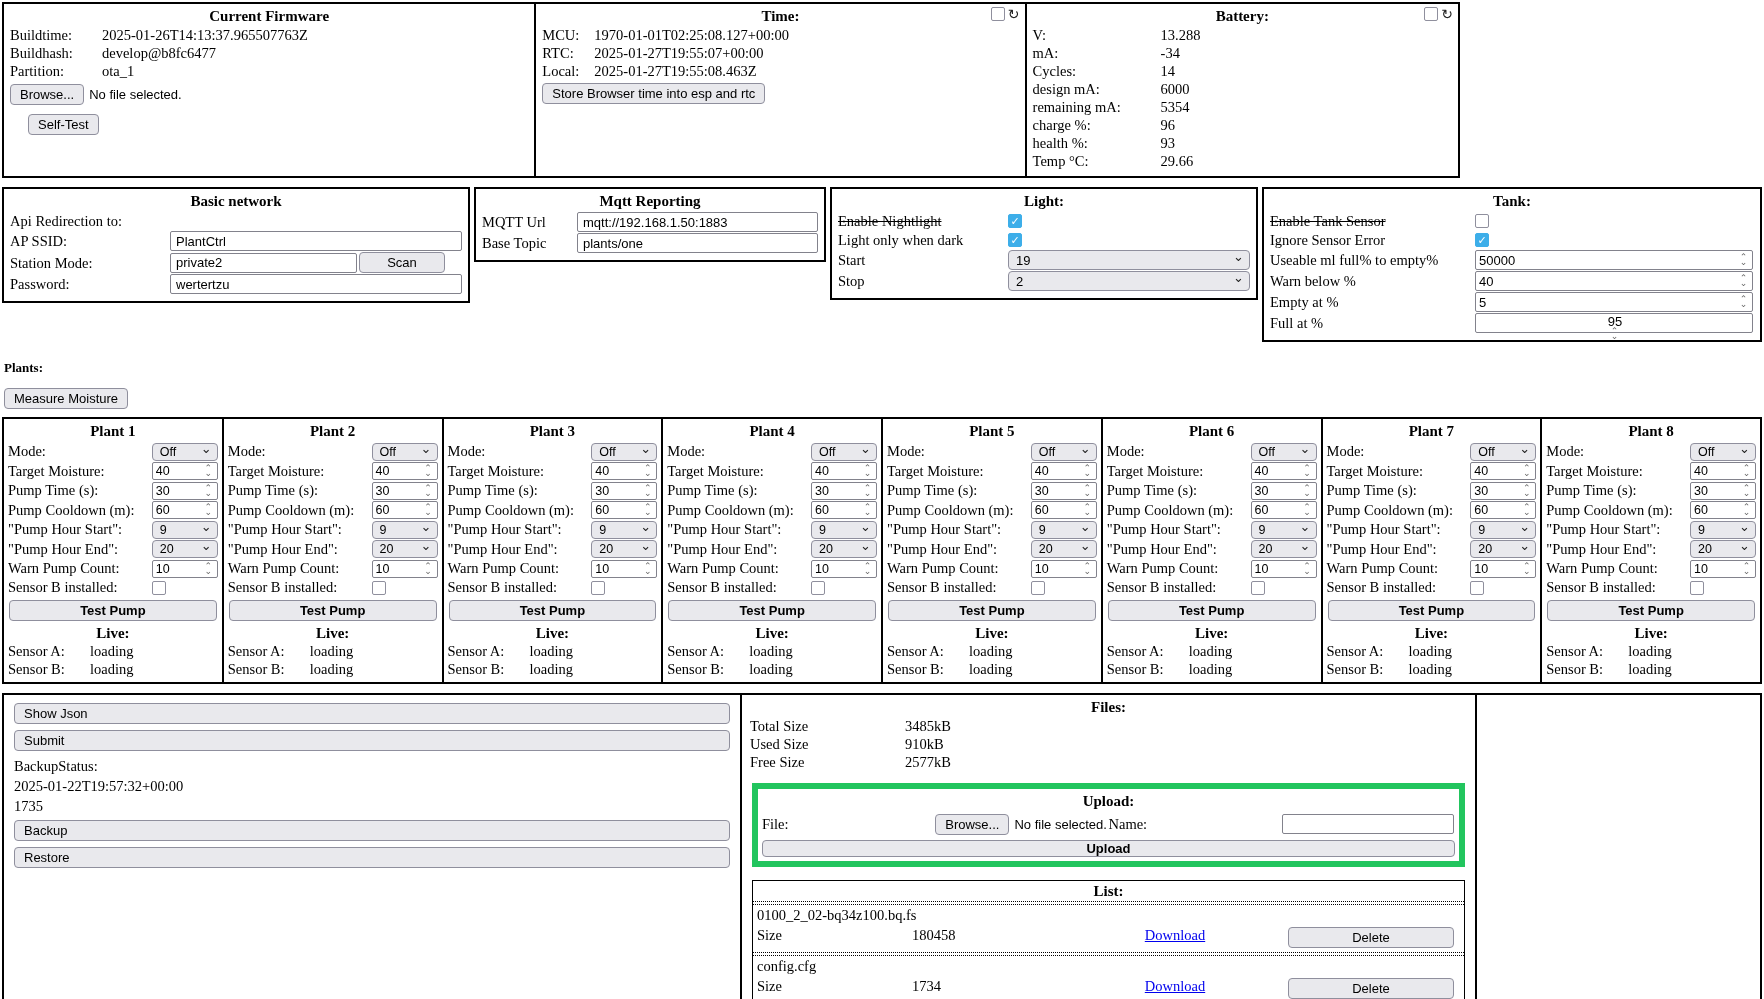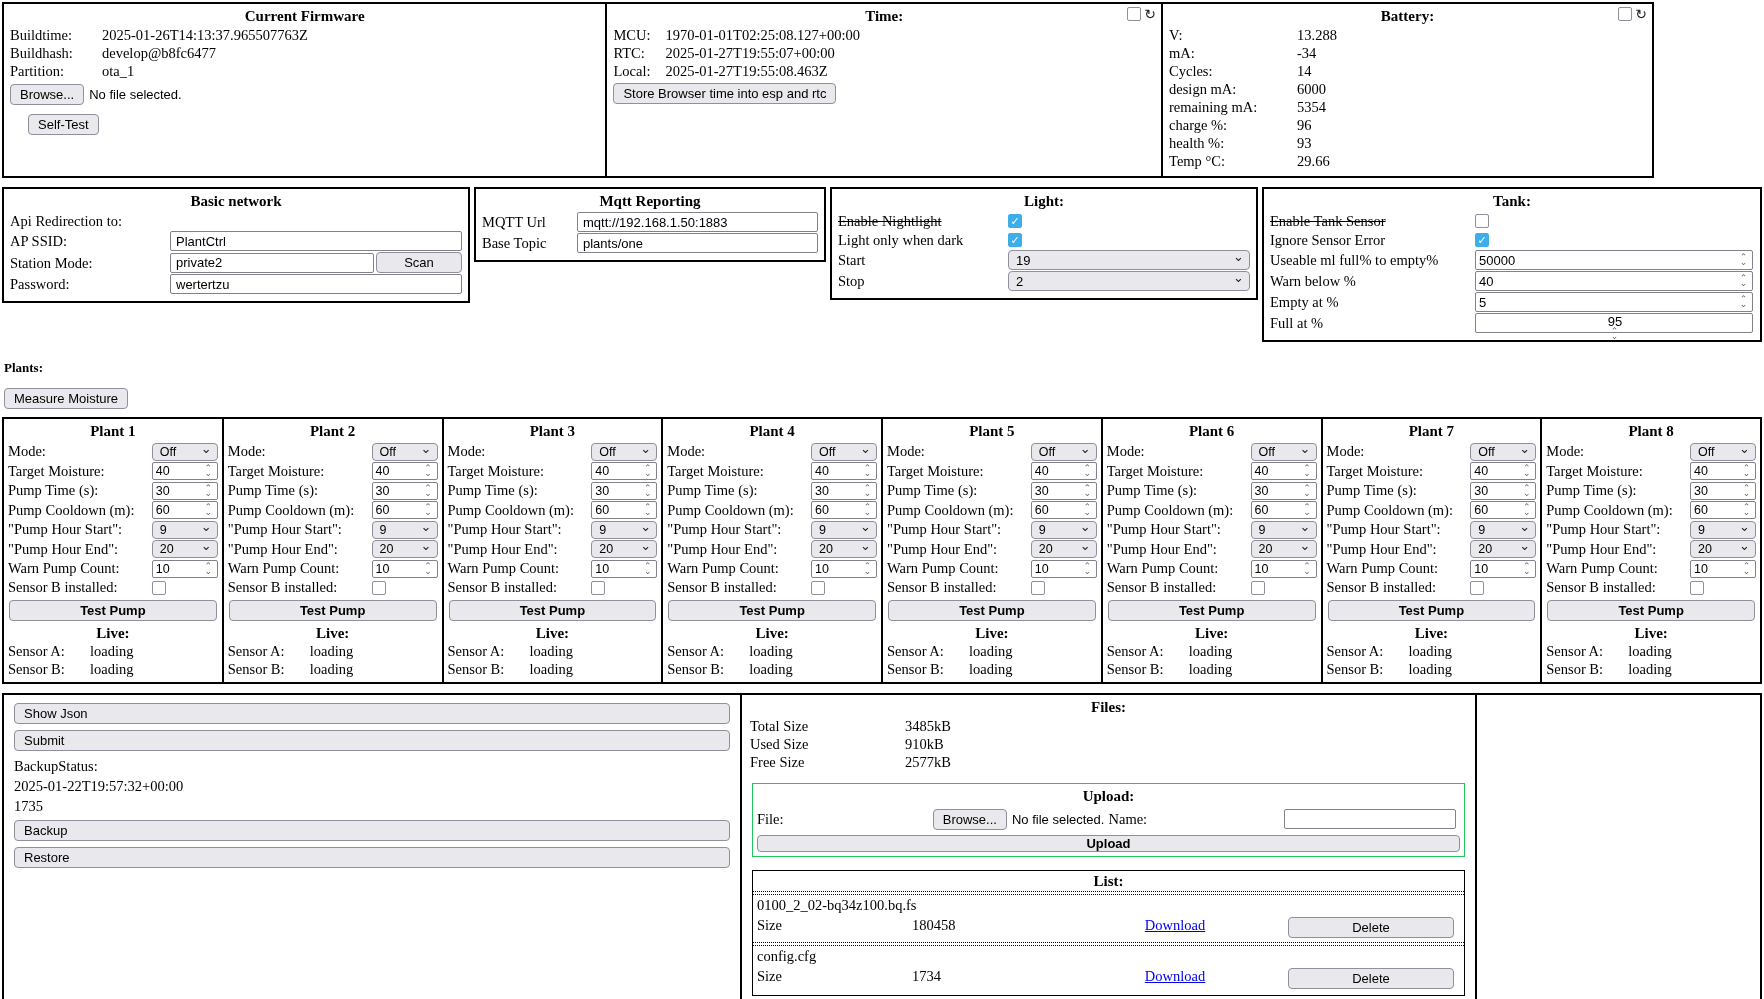--- a/index.html
+++ b/index.html
@@ -7,21 +7,21 @@
   body { width:1764px; padding:2px; font-family:"Liberation Serif","DejaVu Serif",serif; font-size:14.5px; color:#000; }
 
   .panel { border:2px solid #000; background:#fff; position:relative; padding:2px 6px 6px; }
   .ptitle { text-align:center; font-weight:bold; font-size:15px; line-height:20px; }
   .frow { display:flex; align-items:center; line-height:18px; }
   .lbl { flex:0 0 auto; }
   .lbl-fw { width:92px; } .lbl-time { width:52px; } .lbl-batt { width:128px; }
   .lbl-net { width:160px; } .lbl-mqtt { width:95px; } .lbl-light { width:170px; } .lbl-tank { width:205px; }
   .lbl-files { width:155px; }
 
-  .toprow { display:flex; width:1652px; }
+  .toprow { display:flex; width:1458px; }
   .toprow .panel { min-height:176px; }
   #fw-panel { width:645px; }
   #time-panel { width:592px; border-left:none; }
   #batt-panel { width:523px; border-left:none; }
 
   .row2 { display:flex; gap:4px; margin-top:9px; align-items:flex-start; }
   #net-panel { width:468px; } #mqtt-panel { width:352px; }
   #light-panel { width:428px; } #tank-panel { width:500px; }
   .row2 .frow { margin:1px 0; }
 
@@ -61,21 +61,21 @@
   .live-title { text-align:center; font-weight:bold; font-size:15px; margin-top:3px; line-height:18px; }
   .lrow { display:flex; line-height:18px; }
   .llbl { width:82px; }
 
   .bottom-box { border:2px solid #000; margin-top:9px; display:flex; align-items:stretch; width:1760px; }
   .bleft { width:736px; padding:8px 10px; }
   .btnrow { display:flex; gap:6px; margin-bottom:5px;flex-direction:column; }
   .bk-line { line-height:20px; }
   .files-panel { width:737px; border-left:2px solid #000; border-right:2px solid #000; padding:2px 0 10px; }
   .files-panel .frow { padding:0 8px; }
-  .upload-box { border:1px solid #22c55e; margin:12px 10px 0; padding:2px 4px 4px; }
+  .upload-box { border:6px solid #22c55e; margin:12px 10px 0; padding:2px 4px 4px; }
   .upload-row { display:grid; grid-template-columns:1fr 1fr 1fr 1fr; align-items:center; height:26px; }
   .ucell { display:flex; align-items:center; gap:5px; white-space:nowrap; }
   .upload-btn { display:block; width:100%; margin-top:3px; font-weight:bold; text-align:center; padding:0 0; }
   .list-box { border:1px solid #000; margin:13px 10px 0; padding-bottom:2px; }
   .dotsep { height:4px; border-top:1px dotted #000; border-bottom:1px dotted #000; }
   .fname { padding:1px 4px; line-height:19px; }
   .fsize-row { display:flex; padding:1px 4px 4px; }
   .szlbl { width:155px; } .szval { width:150px; }
   .dl-wrap { flex:1; text-align:center; }
   a.dl { color:#0000ee; text-decoration:underline; }
@@ -179,21 +179,21 @@
     <div class="ptitle">Basic network</div>
     <div class="frow">
         <span class="lbl lbl-net">Api Redirection to:</span>
       </div>
     <div class="frow">
         <span class="lbl lbl-net">AP SSID:</span>
         <span class="tinput" style="width:292px;">PlantCtrl</span>
       </div>
     <div class="frow">
         <span class="lbl lbl-net">Station Mode:</span>
-        <span class="tinput" style="width:204px;">private2</span>
+        <span class="tinput" style="width:187px;">private2</span>
         <span class="btn" style="width:86px; text-align:center; margin-left:2px;">Scan</span>
       </div>
     <div class="frow">
         <span class="lbl lbl-net">Password:</span>
         <span class="tinput" style="width:292px;">wertertzu</span>
       </div>
   </div>
 
   <div class="panel" id="mqtt-panel">
     <div class="ptitle">Mqtt Reporting</div>

